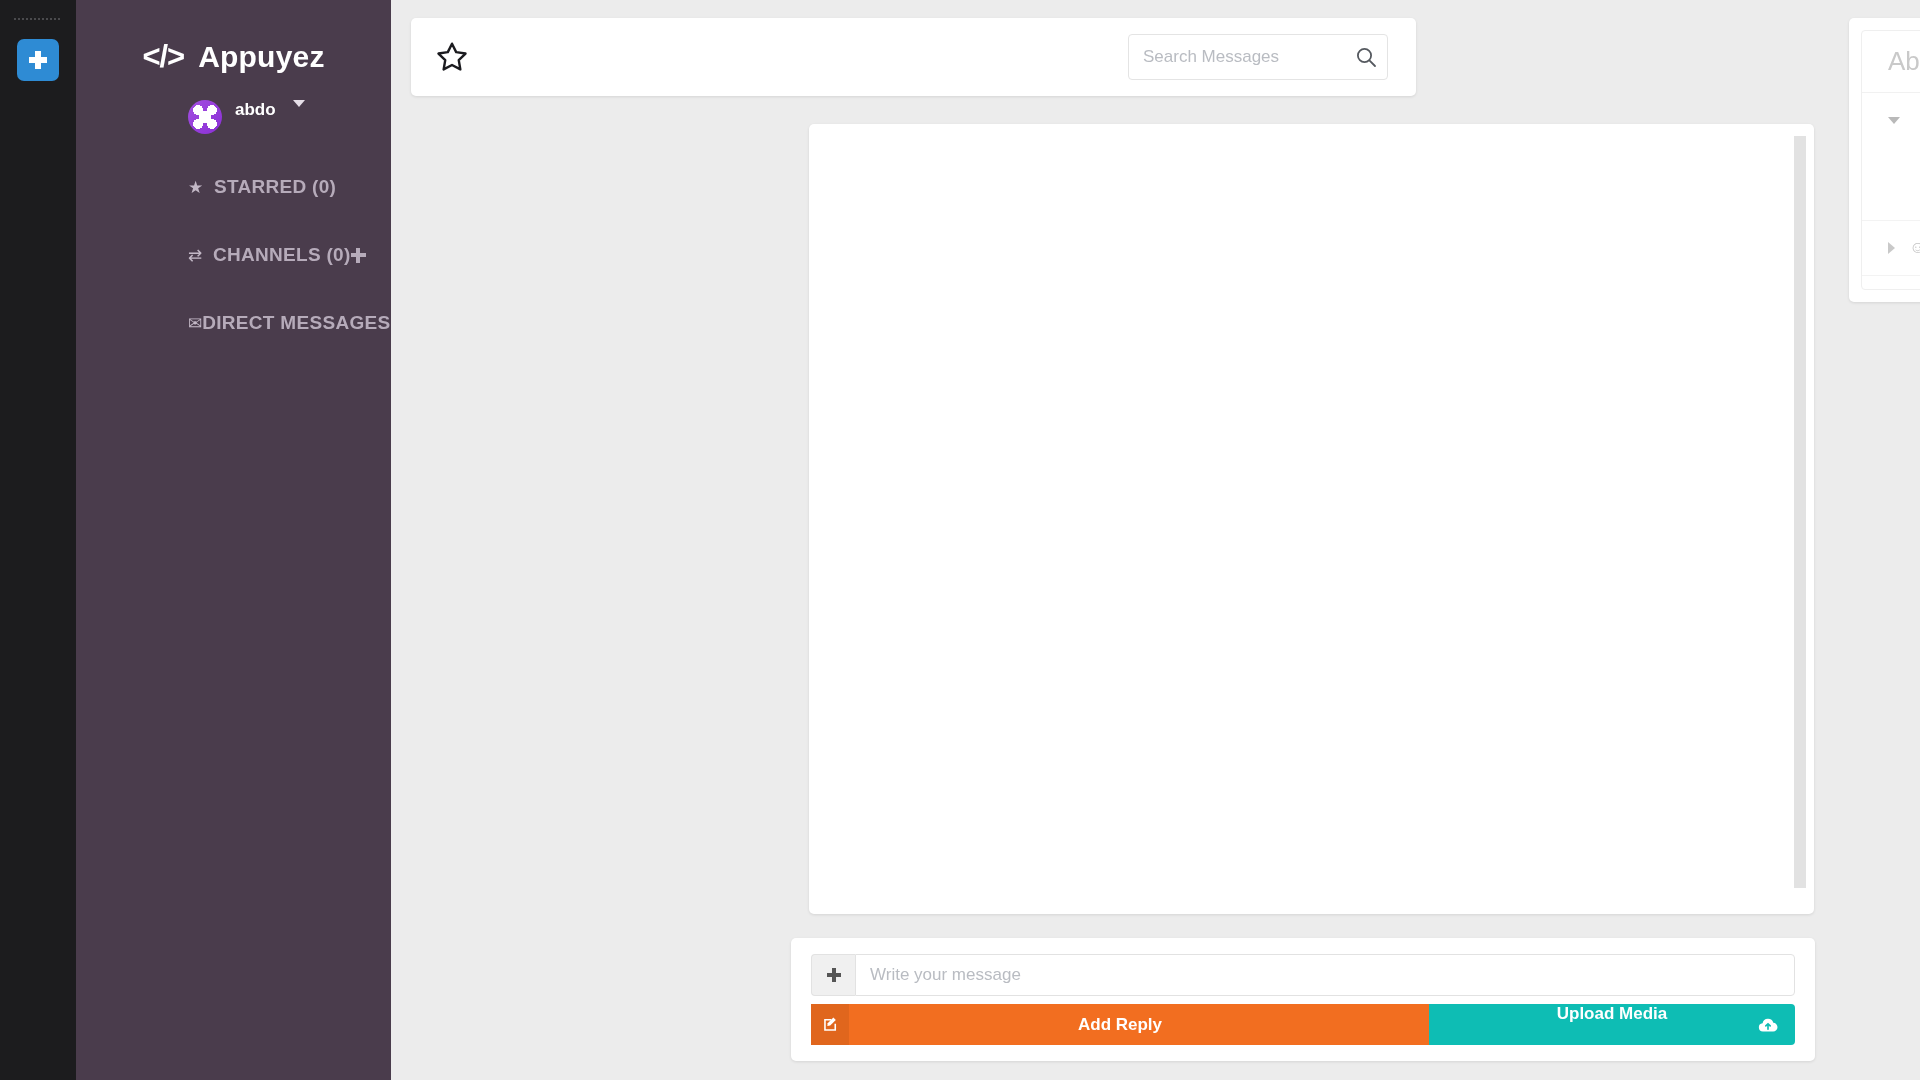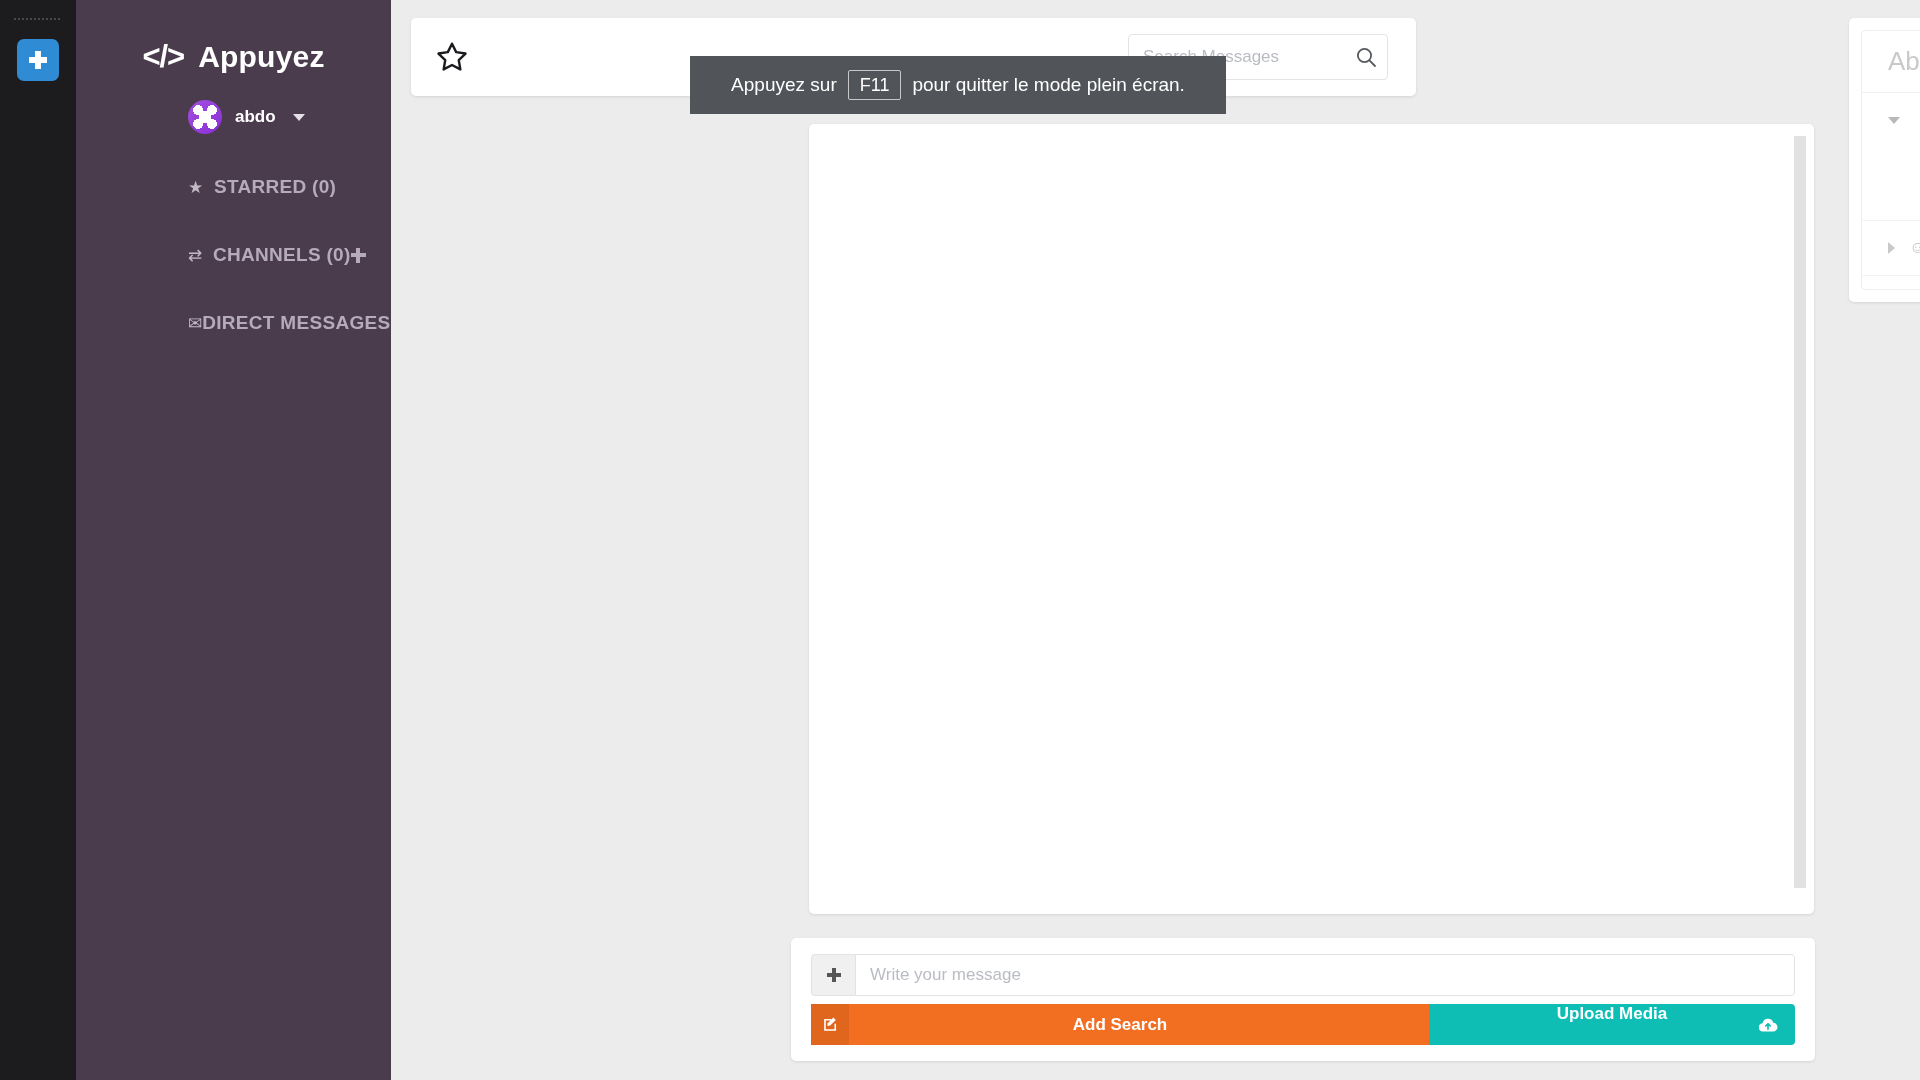--- a/index.html
+++ b/index.html
@@ -57,21 +57,21 @@
   }
   .brand-icon {
     font-size: 31px; color: #fff; font-weight: 700;
     letter-spacing: -1px;
     font-family: "Liberation Sans", sans-serif;
   }
   .brand-name {
     font-size: 30px; color: #fff; font-weight: 700; letter-spacing: .2px;
   }
   .user-row {
-    display: flex; align-items: center; gap: 13px;
+    display: flex; gap: 13px;
     margin-top: 16px; padding-left: 112px;
     cursor: pointer;
   }
   .avatar {
     width: 34px; height: 34px; border-radius: 50%;
     background:
       radial-gradient(circle at 30% 30%, #ffffff 0 5px, transparent 5px),
       radial-gradient(circle at 70% 30%, #ffffff 0 5px, transparent 5px),
       radial-gradient(circle at 30% 70%, #ffffff 0 5px, transparent 5px),
       radial-gradient(circle at 70% 70%, #ffffff 0 5px, transparent 5px),
@@ -356,21 +356,21 @@
       </div>
 
       <div class="action-row">
         <button class="btn-reply">
           <span class="lead-icon">
             <svg viewBox="0 0 24 24" width="19" height="19">
               <path d="M4 5h9v2H6v11h11v-7h2v9H4z" fill="#fff"></path>
               <path d="M15.6 3.2l3.1 3.1-7.1 7.1-3.6.5.5-3.6z" fill="#fff"></path>
             </svg>
           </span>
-          <span>Add Search</span>
+          <span>Add Reply</span>
         </button>
 
         <button class="btn-upload">
           <span>Upload Media</span>
           <span class="trail-icon">
             <svg viewBox="0 0 24 24" width="22" height="22">
               <path d="M6.5 19a4.5 4.5 0 0 1-.4-8.98A6 6 0 0 1 17.8 9.6 4.2 4.2 0 0 1 17.5 19z" fill="#fff"></path>
               <path d="M12 16.5v-5.2M12 10.6l-2.4 2.4M12 10.6l2.4 2.4" stroke="#0ebdb4" stroke-width="1.8" fill="none" stroke-linecap="round"></path>
             </svg>
           </span>
@@ -401,19 +401,14 @@
 
         <div class="acc-row">
           
           
           
         </div>
       </div>
     </div>
   </div>
 
-  <div class="fs-toast">
-    <span>Appuyez sur</span>
-    <span class="key-cap">F11</span>
-    <span>pour quitter le mode plein écran.</span>
-  </div>
 
 </div>
 
 </body></html>

